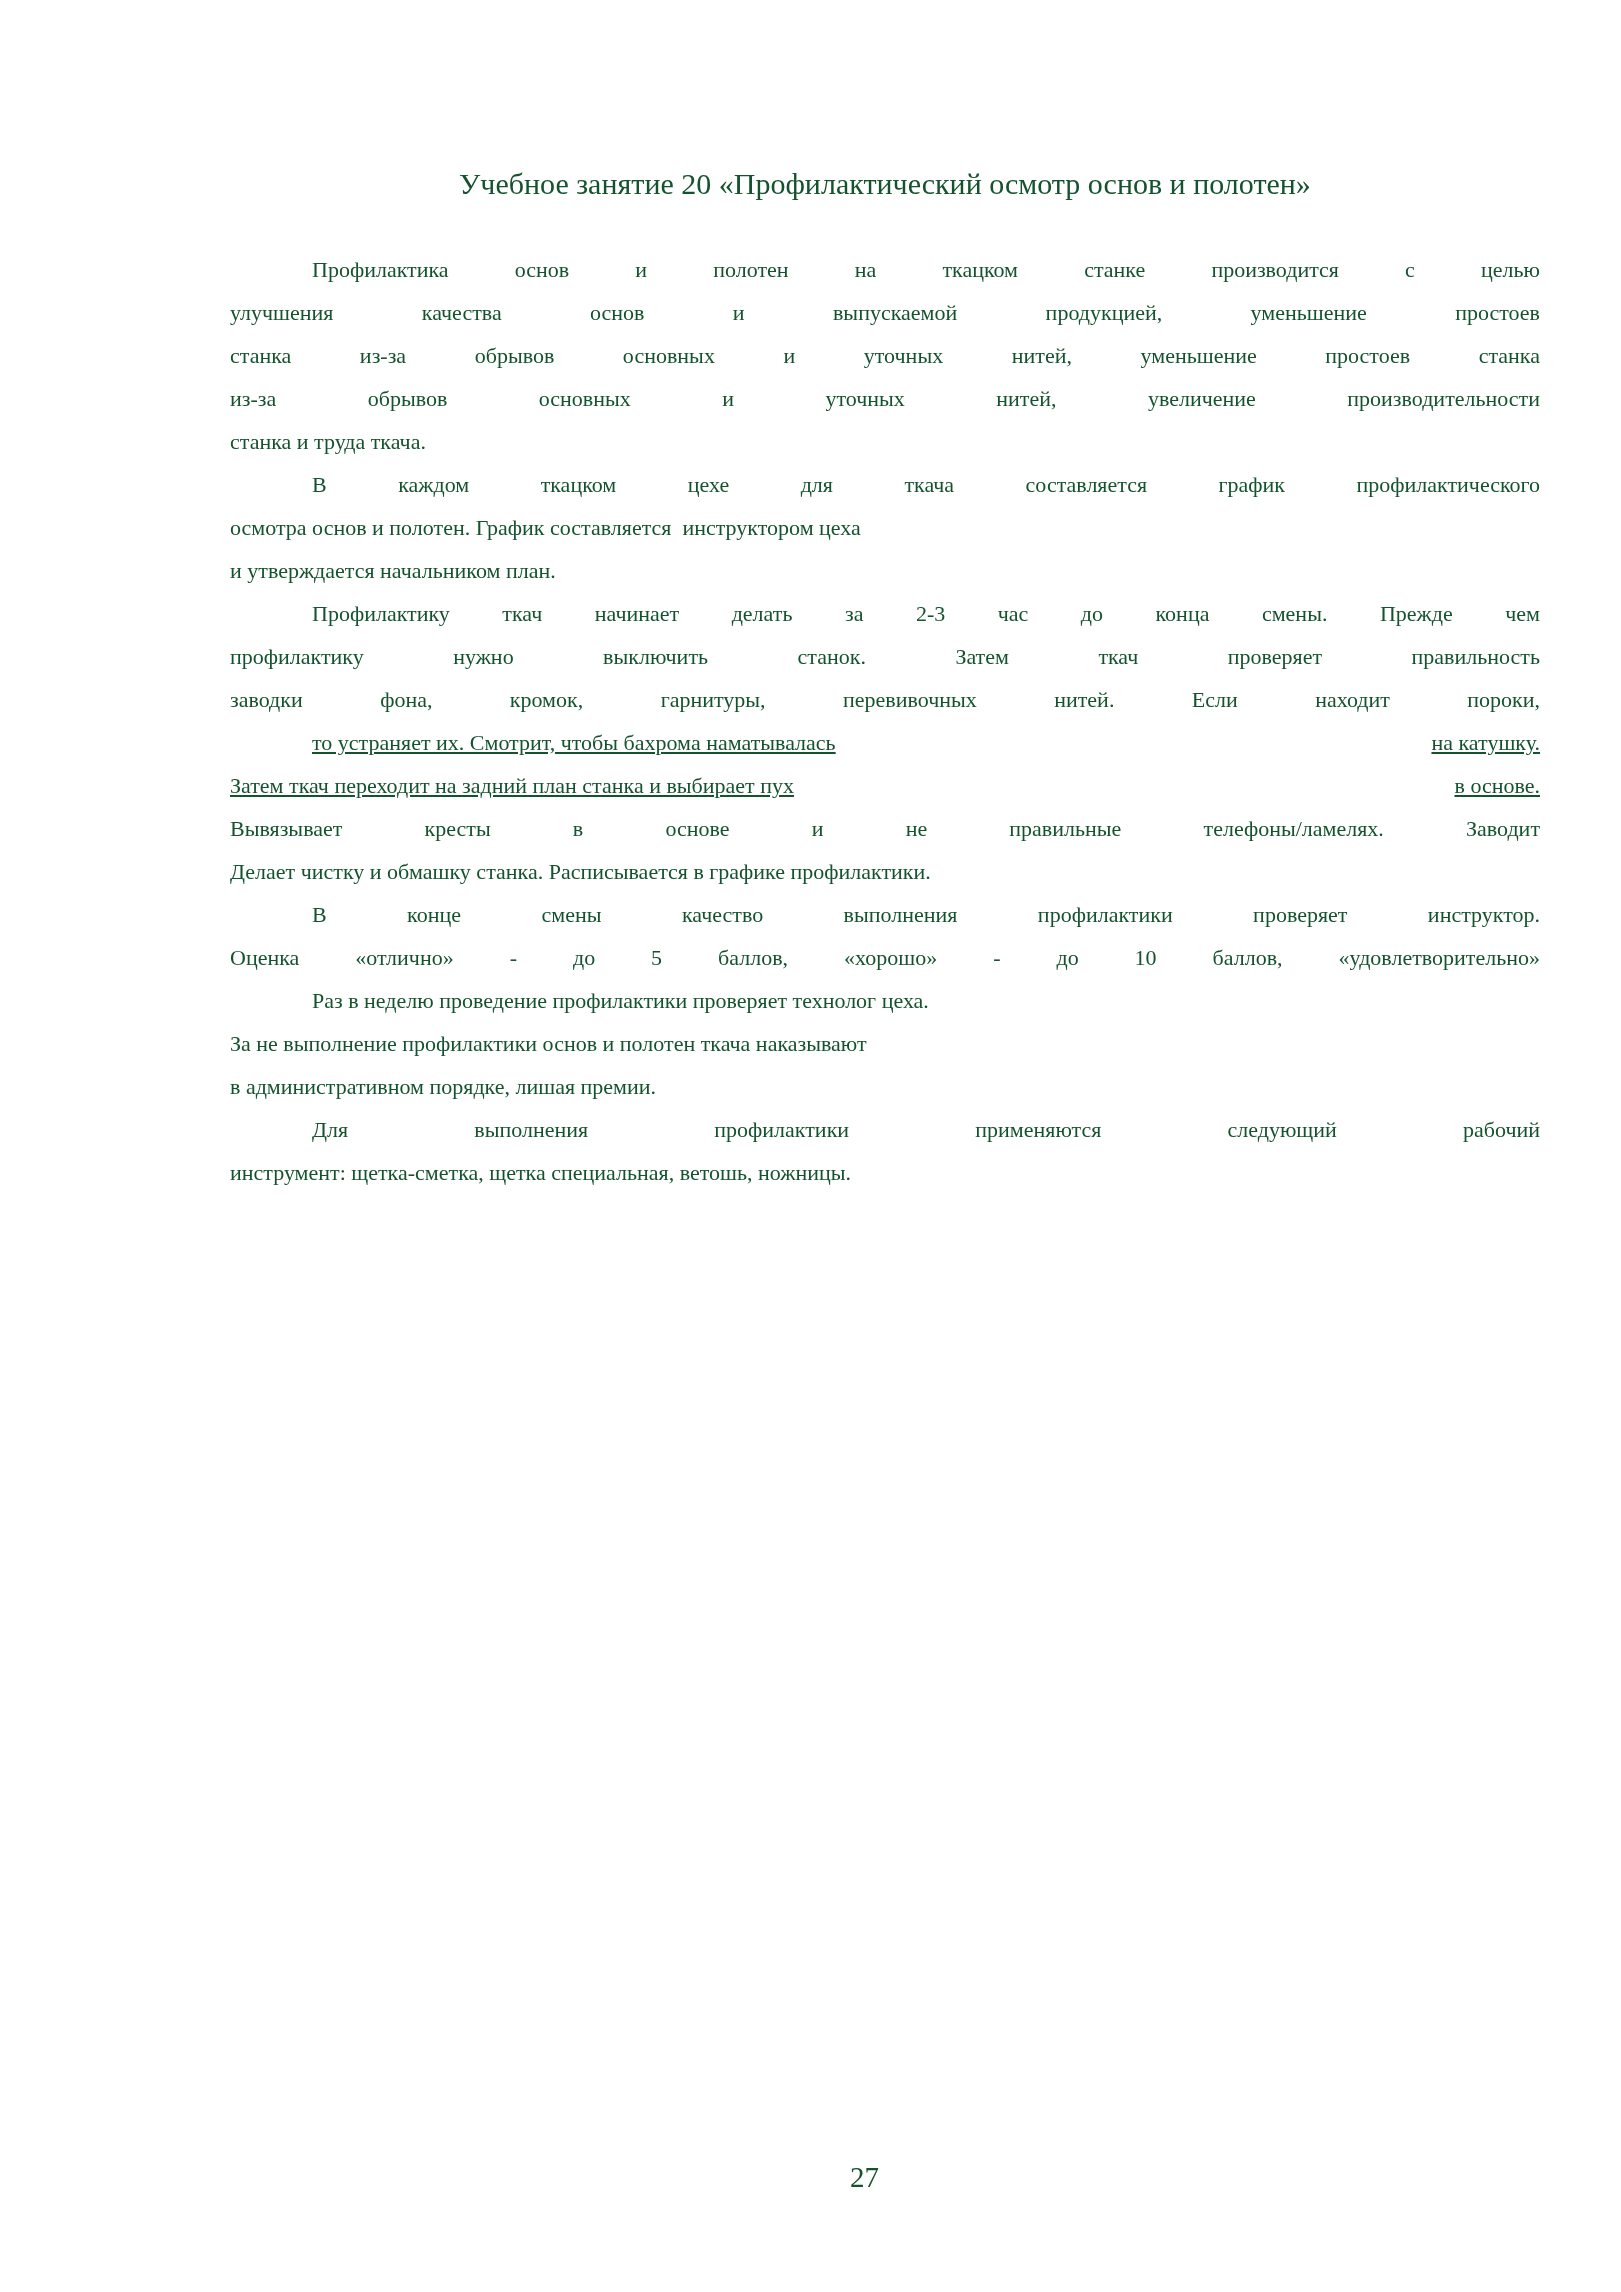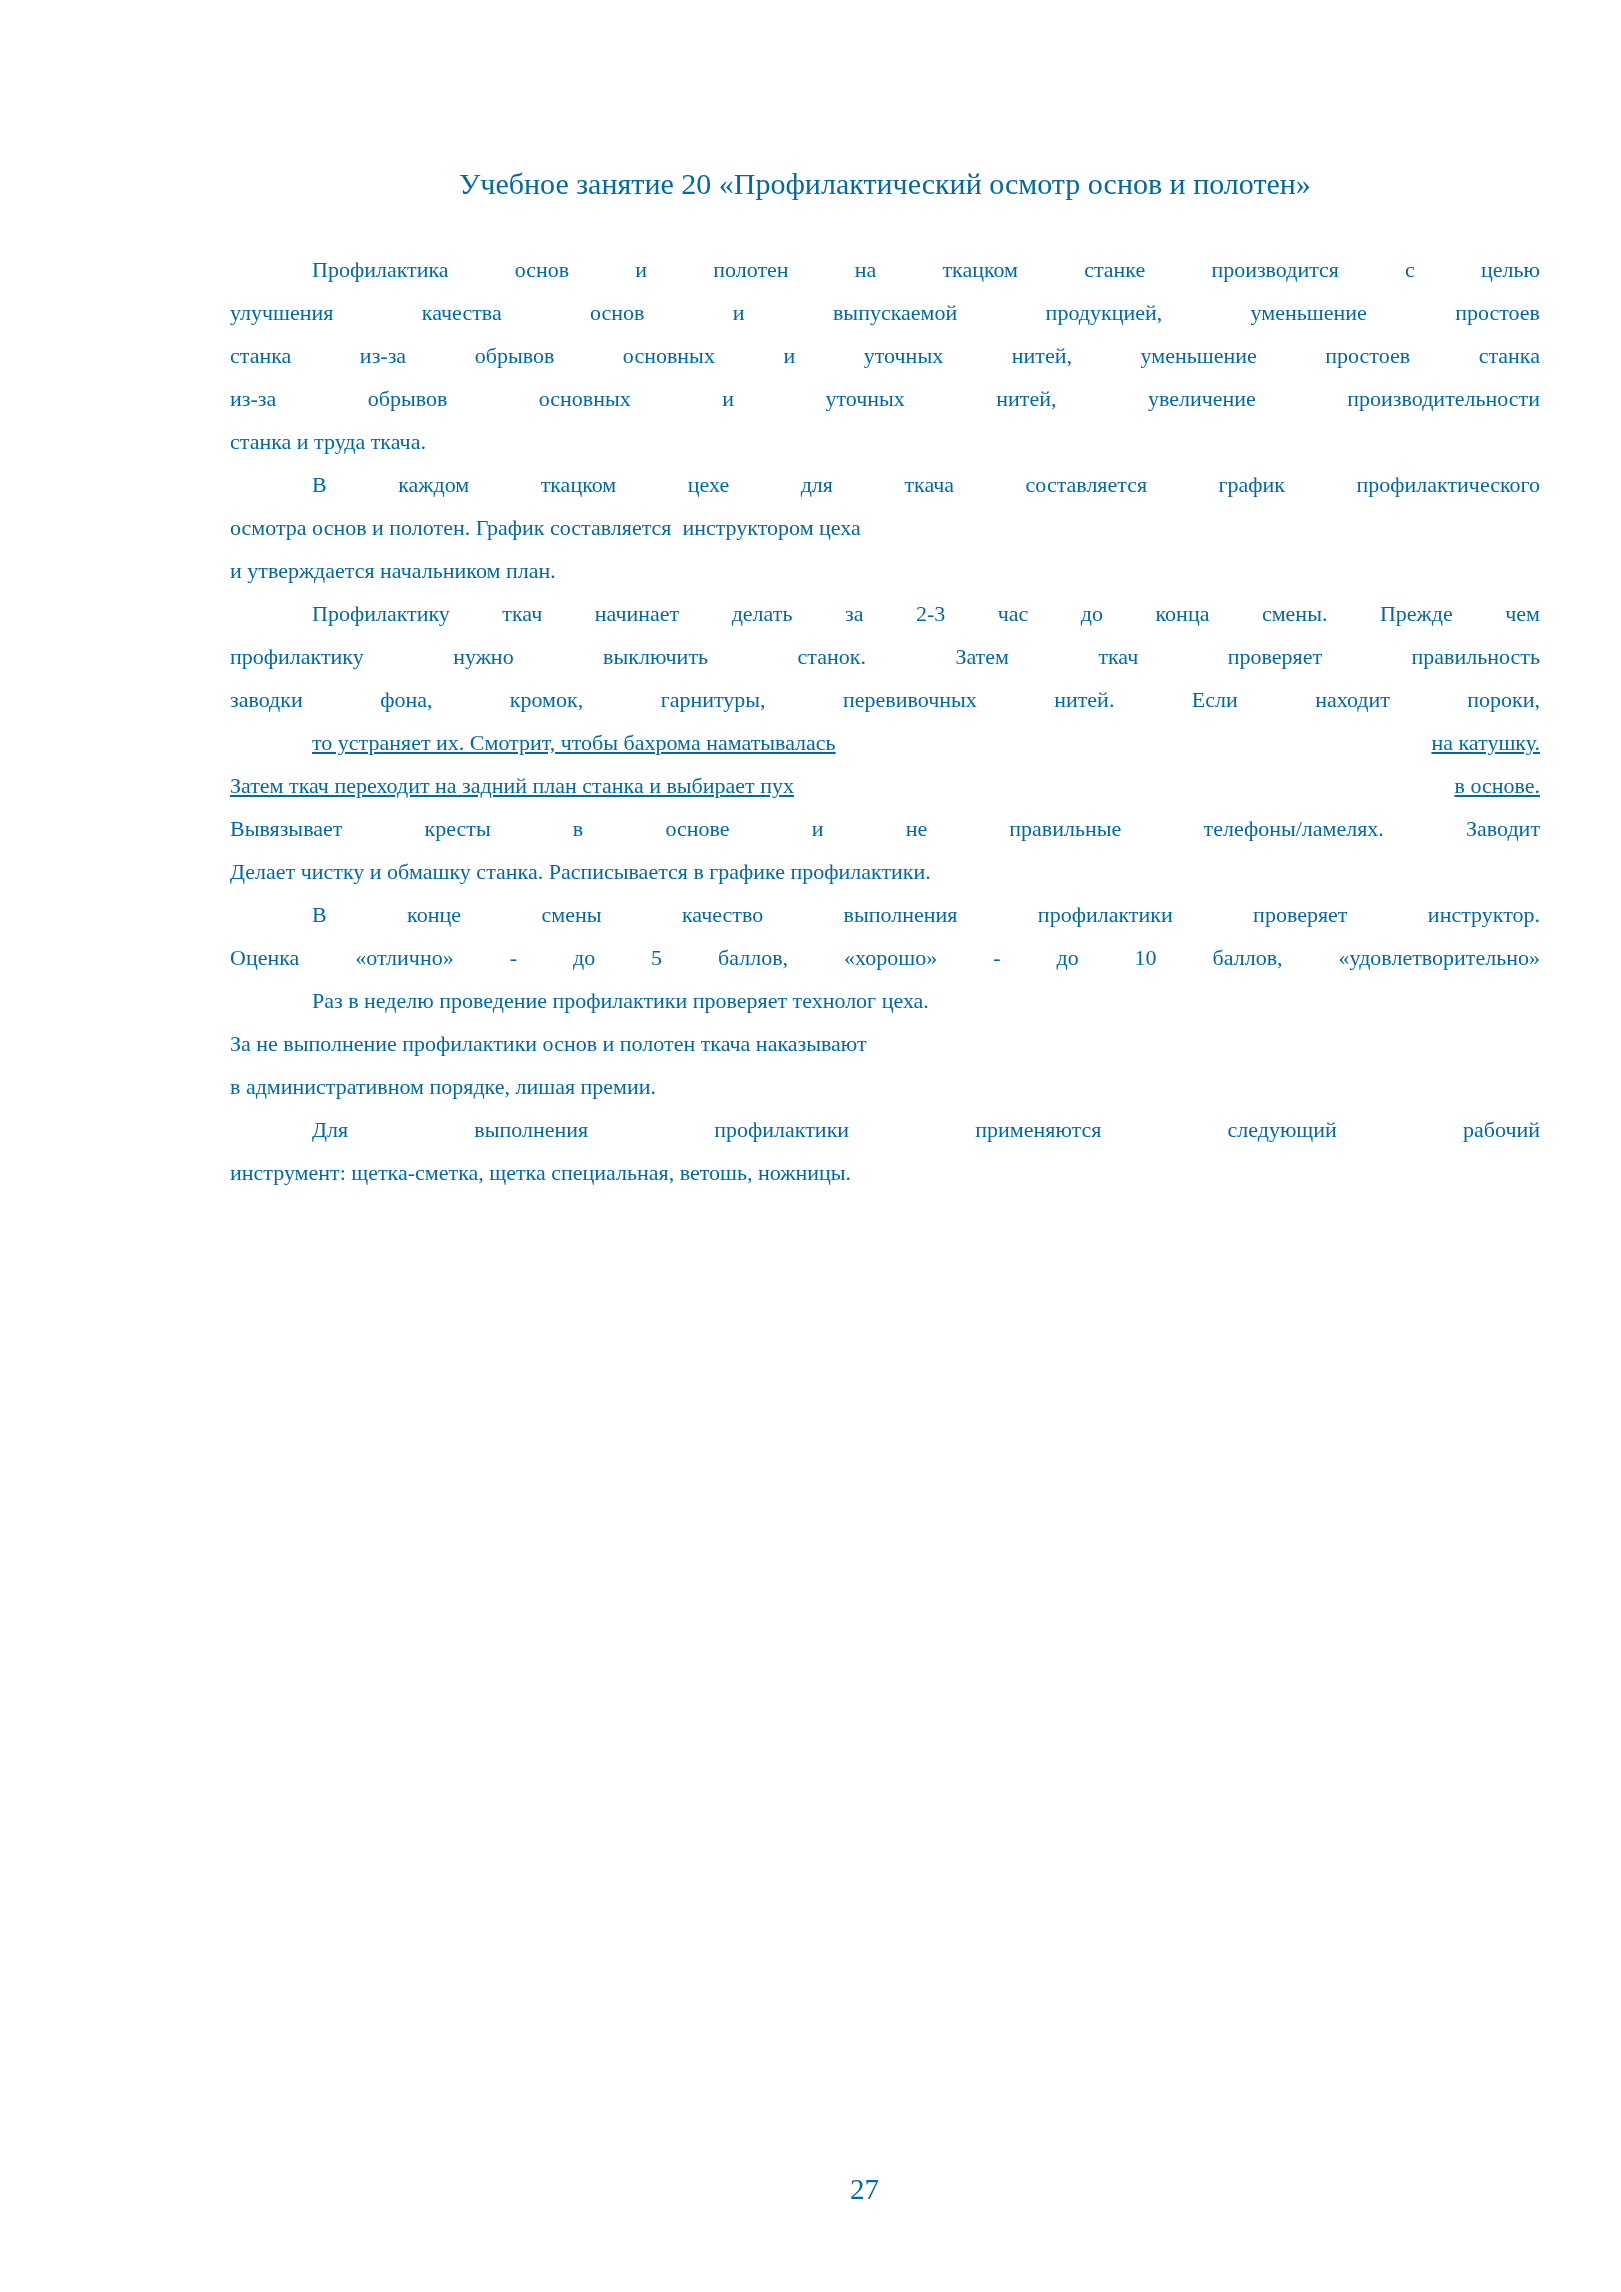--- a/index.html
+++ b/index.html
@@ -1,21 +1,21 @@
 <!DOCTYPE html>
 <html><head>
 <meta charset="utf-8">
 <style>
   html, body { margin: 0; padding: 0; background: #ffffff; }
   .page {
     position: relative;
     width: 1621px;
     height: 2245px;
     background: #ffffff;
-    color: #0369a1;
+    color: #14532d;
     font-family: "Liberation Serif", "DejaVu Serif", serif;
     overflow: hidden;
   }
   .content {
     position: absolute;
     left: 230px;
     top: 162px;
     width: 1310px;
   }
   .title-line {
@@ -46,21 +46,20 @@
   .line.split.indent { padding-left: 82px; }
   .page-number {
     position: absolute;
     left: 230px;
     top: 2156px;
     width: 1310px;
     font-size: 29px;
     line-height: 43px;
     text-align: center;
     transform: translateX(-20.6px);
-    margin-top: 12px;
   }
 </style>
 </head>
 <body>
 
 <div class="page">
   <div class="content">
     <div class="title-line">Учебное занятие 20 «Профилактический осмотр основ и полотен»</div>
     <div class="blank-line"></div>
     <div id="document-body">

